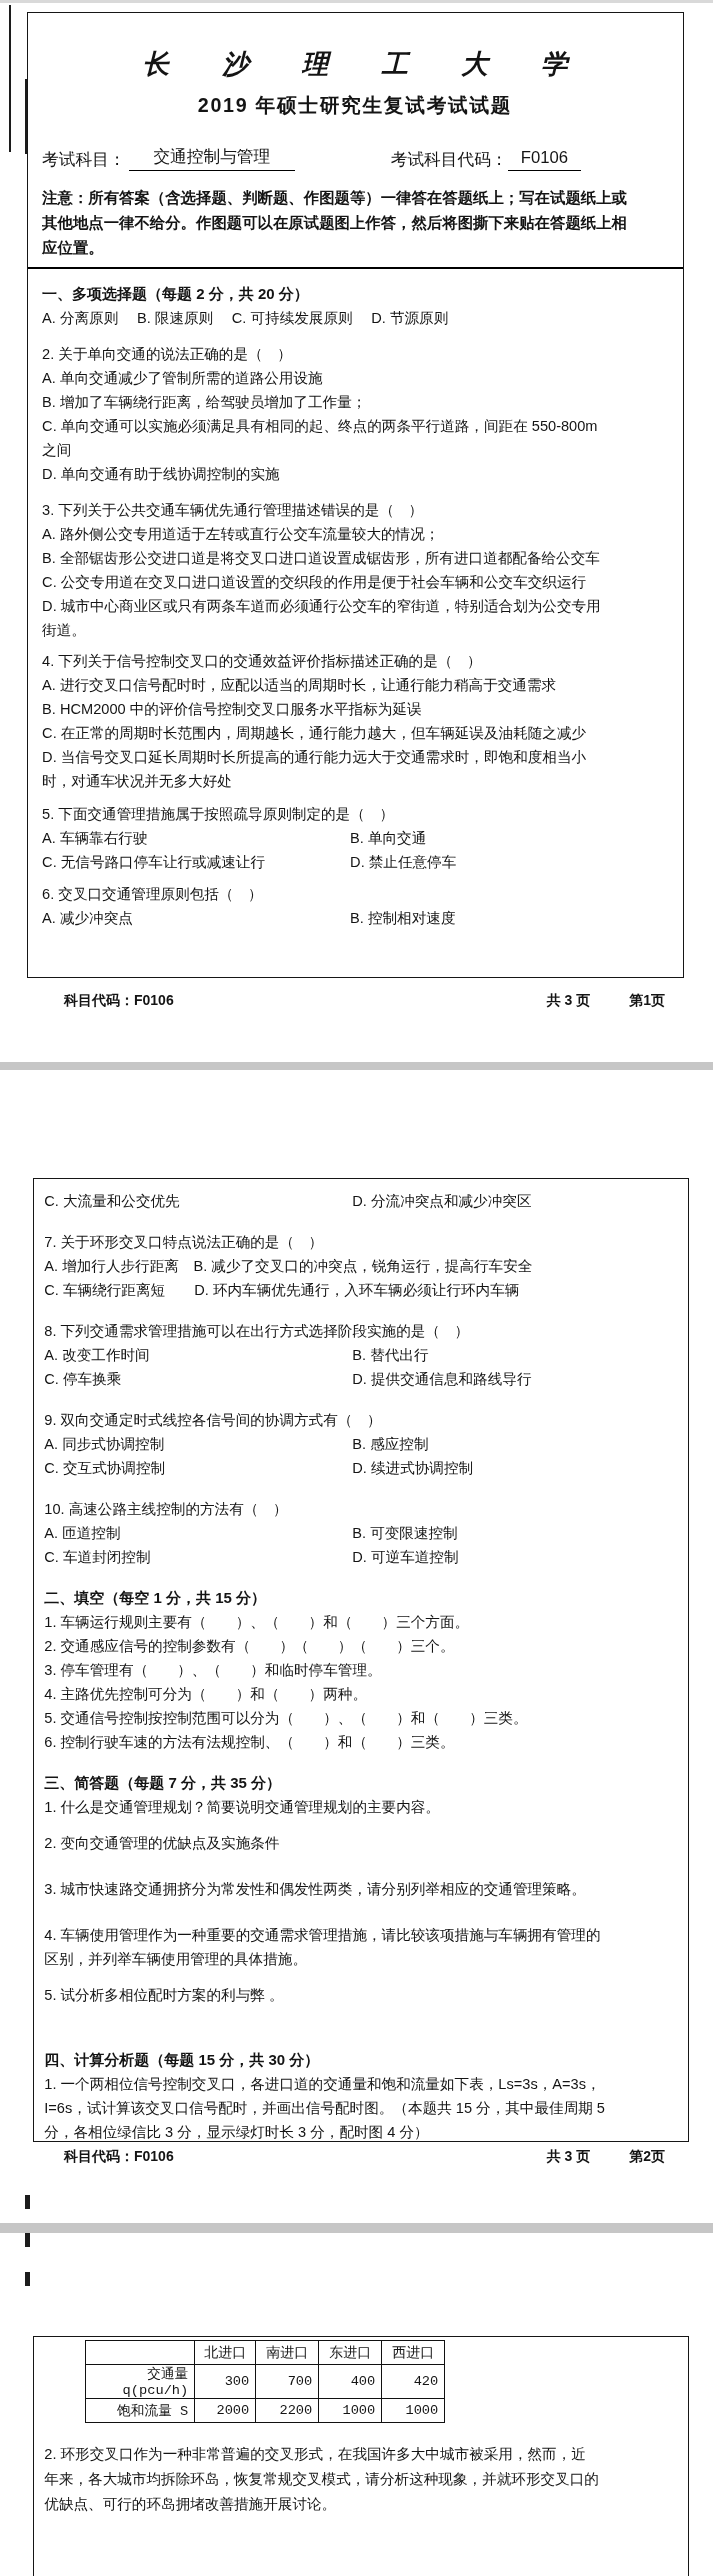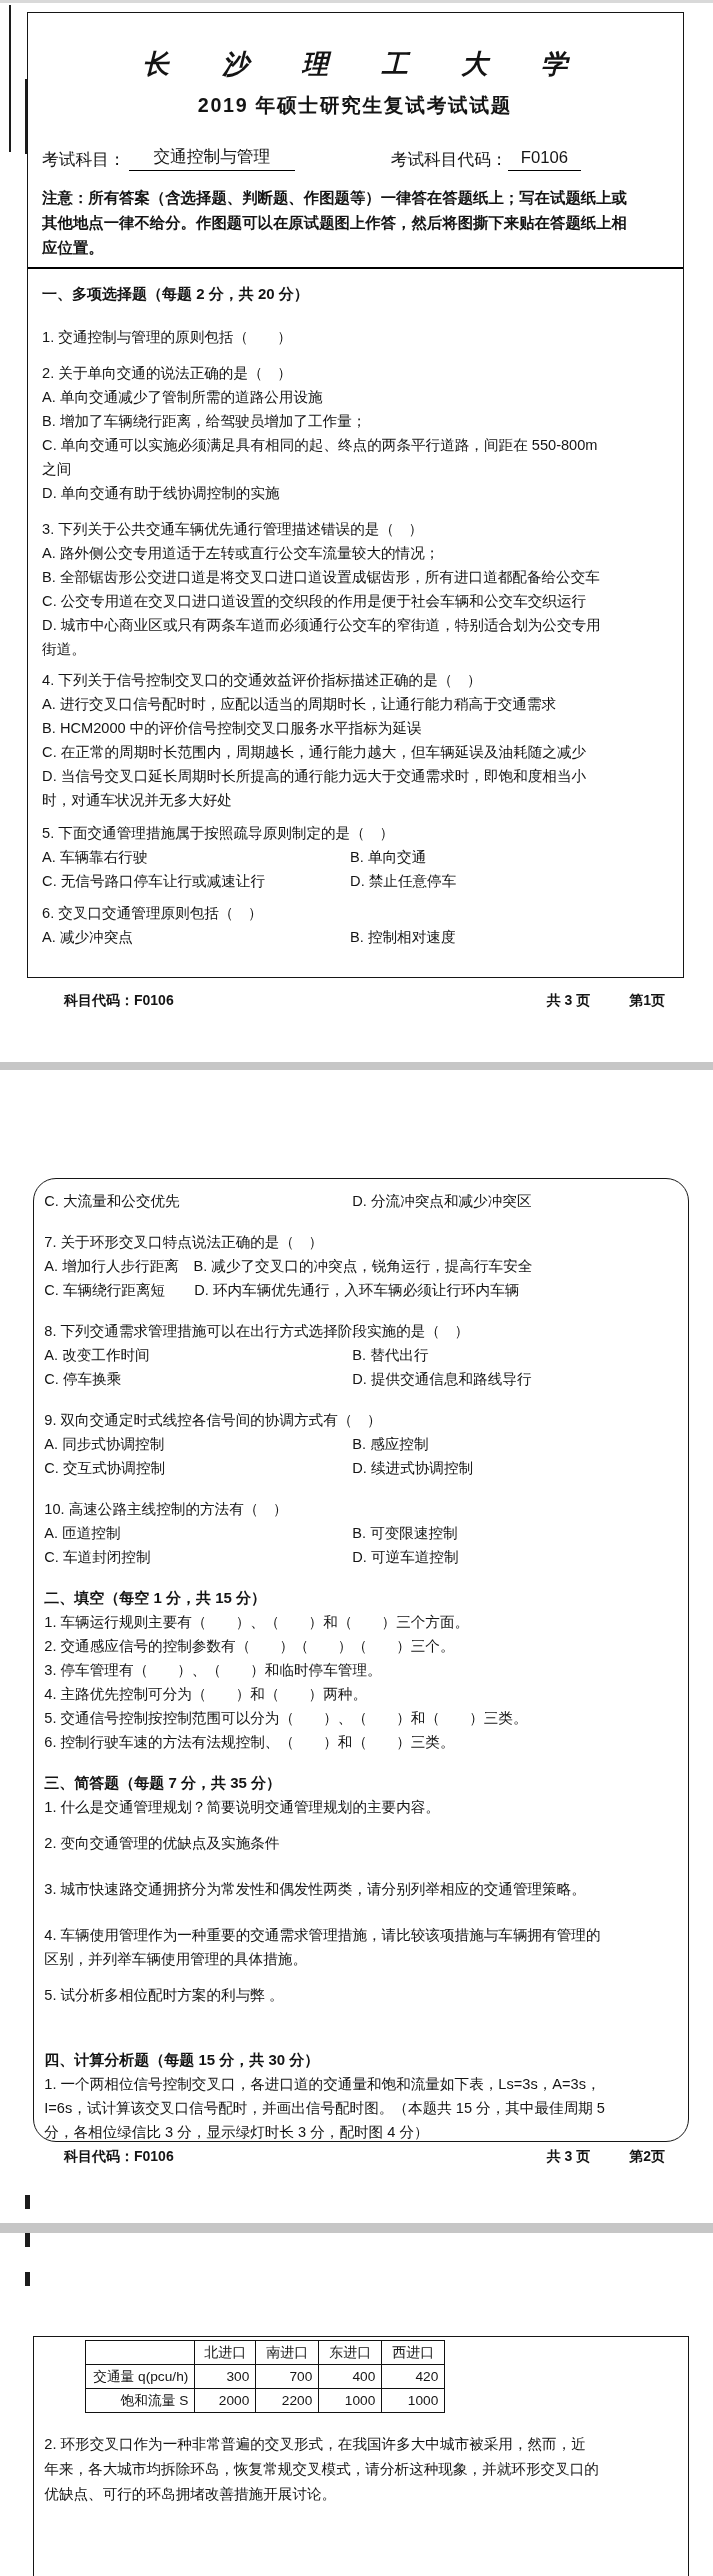--- a/index.html
+++ b/index.html
@@ -14,21 +14,21 @@
   #band-2{top:2223px;height:10.3px;}
   .art{position:absolute;background:#1c1c1c;}
   #art-a{left:8.6px;top:5.1px;width:2.6px;height:147px;}
   #art-b{left:25px;top:79px;width:2.6px;height:75px;}
   #art-c{left:25px;top:2195px;width:5.1px;height:13.7px;}
   #art-d{left:25px;top:2233px;width:5.1px;height:13.7px;}
   #art-e{left:25px;top:2272px;width:5.1px;height:13.7px;}
 
   .pagebox{position:absolute;border:1.7px solid #161616;background:#fff;overflow:hidden;}
   #box1{left:26.5px;top:12px;width:657px;height:966px;padding:0 14.6px;box-sizing:border-box;}
-  #box2{left:33px;top:1178px;width:656px;height:964px;padding:10.3px 10.3px 0;box-sizing:border-box;border-radius:23px;}
+  #box2{left:33px;top:1178px;width:656px;height:964px;padding:10.3px 10.3px 0;box-sizing:border-box;}
   #box3{left:33px;top:2336px;width:656px;height:257px;padding:0 10.3px;box-sizing:border-box;}
 
   .uni-title{margin-top:33px;text-align:center;font-size:26.5px;font-weight:bold;
     font-family:"DejaVu Serif","Liberation Serif",serif;font-style:italic;
     letter-spacing:22px;text-indent:22px;white-space:nowrap;}
   .exam-title{margin-top:10.3px;text-align:center;font-size:19.7px;font-weight:bold;letter-spacing:1.7px;}
   .subj-row{display:flex;align-items:flex-end;margin-top:26px;font-size:16.7px;font-weight:normal;white-space:nowrap;}
   .subj-val{min-width:159px;text-align:center;border-bottom:1.7px solid #000;padding:0 3.4px 1.7px;margin-left:3.4px;}
   .code-label{margin-left:96px;}
   .code-val{min-width:67px;text-align:center;border-bottom:1.7px solid #000;padding:0 3.4px 1.7px;}
@@ -44,21 +44,21 @@
   .row2 .l{display:inline-block;width:308px;}
 
   .pfooter{position:absolute;left:33px;width:656px;display:flex;font-size:14px;font-weight:bold;}
   #footer1{top:992px;}
   #footer2{top:2148px;}
   .f-code{margin-left:31px;}
   .f-total{margin-left:auto;}
   .f-no{margin-left:39px;margin-right:24px;}
 
   table.t3{border-collapse:collapse;margin:3.4px 0 0 41px;font-size:13.7px;}
-  table.t3 td,table.t3 th{border:1.3px solid #111;padding:0 6px;height:23px;font-weight:normal;}
+  table.t3 td,table.t3 th{border:1.3px solid #111;padding:0 6px;height:23px;font-weight:normal;font-family:Liberation Mono, monospace;}
   table.t3 thead th{text-align:center;font-size:14px;}
   table.t3 td{text-align:right;}
   .c-label{width:96px;}
   .c-n{width:48px;}.c-s{width:50px;}.c-e{width:50px;}.c-w{width:50px;}
   .p3-q{margin-top:19px;}
   .p3-q .ln{line-height:25px;height:25px;}
 </style>
 </head>
 <body>
 
@@ -84,21 +84,21 @@
     </div>
     <div class="notice">
       <div>注意：所有答案（含选择题、判断题、作图题等）一律答在答题纸上；写在试题纸上或</div>
       <div>其他地点一律不给分。作图题可以在原试题图上作答，然后将图撕下来贴在答题纸上相</div>
       <div>应位置。</div>
     </div>
     <div class="rule"></div>
 
     <div class="body1">
       <div class="ln sec">一、多项选择题（每题 2 分，共 20 分）</div>
-      <div class="ln g22">1. 交通控制与管理的原则包括（　　）</div>
+      <div class="ln">A. 分离原则　 B. 限速原则　 C. 可持续发展原则　 D. 节源原则</div>
       <div class="ln g14">2. 关于单向交通的说法正确的是（　）</div>
       <div class="ln">A. 单向交通减少了管制所需的道路公用设施</div>
       <div class="ln">B. 增加了车辆绕行距离，给驾驶员增加了工作量；</div>
       <div class="ln">C. 单向交通可以实施必须满足具有相同的起、终点的两条平行道路，间距在 550-800m</div>
       <div class="ln">之间</div>
       <div class="ln">D. 单向交通有助于线协调控制的实施</div>
       <div class="ln g14">3. 下列关于公共交通车辆优先通行管理描述错误的是（　）</div>
       <div class="ln">A. 路外侧公交专用道适于左转或直行公交车流量较大的情况；</div>
       <div class="ln">B. 全部锯齿形公交进口道是将交叉口进口道设置成锯齿形，所有进口道都配备给公交车</div>
       <div class="ln">C. 公交专用道在交叉口进口道设置的交织段的作用是便于社会车辆和公交车交织运行</div>

